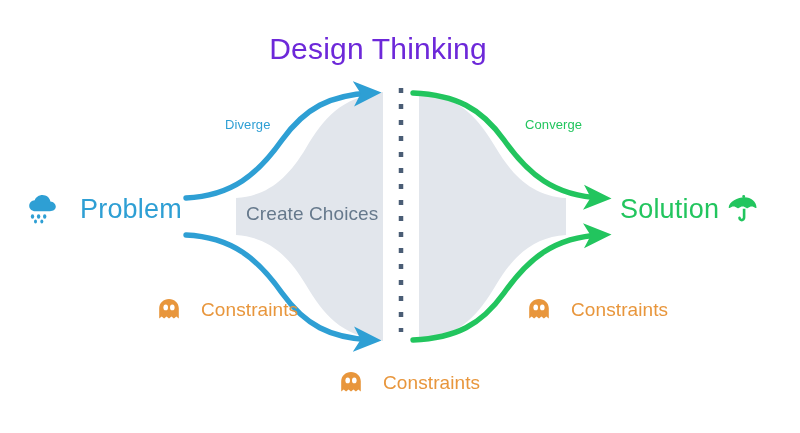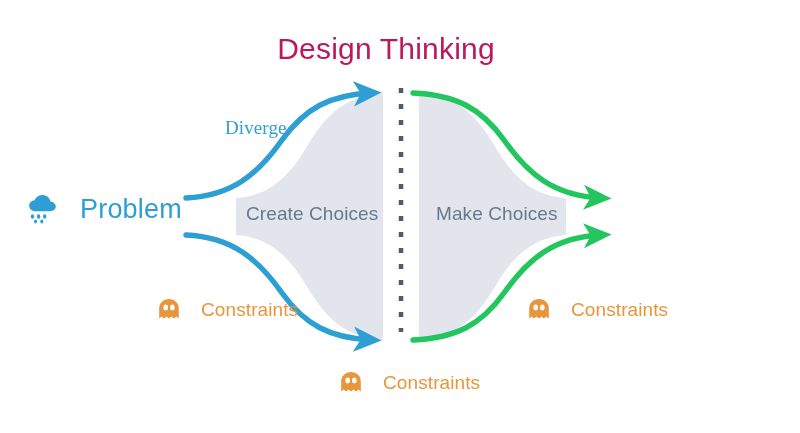--- a/index.html
+++ b/index.html
@@ -26,26 +26,26 @@
     height: 433px;
     display: block;
   }
   .txt {
     position: absolute;
     white-space: nowrap;
     line-height: 1;
     user-select: none;
   }
   #page-title {
-    left: 8px;
+    left: 0;
     top: 34px;
     width: 756px;
     text-align: center;
     font-size: 30px;
-    color: #be185d;
+    color: #6d28d9;
     letter-spacing: 0.2px;
   }
   .endpoint-label {
     font-size: 27px;
     letter-spacing: 0.2px;
   }
   #problem-label { color: #2e9fd4; }
   #solution-label { color: #22c55e; }
 
   #problem-group {
@@ -65,23 +65,22 @@
 
   .phase-label {
     font-size: 19px;
     color: #66798c;
     letter-spacing: 0.1px;
   }
   #create-choices-label { left: 246px; top: 204px; }
   #make-choices-label  { left: 436px; top: 204px; }
 
   .flow-label {
-    font-size: 19px;
+    font-size: 13px;
     letter-spacing: 0.1px;
-    font-family: Liberation Serif, serif;
   }
   #diverge-label { left: 225px; top: 118px; color: #2e9fd4; }
   #converge-label { left: 525px; top: 118px; color: #22c55e; }
 
   .constraints-group {
     display: flex;
     align-items: center;
     gap: 21px;
   }
   .constraints-text {
@@ -157,25 +156,41 @@
                3.1 0.2 5.4 2.5 5.4 5.1 0 2.8-2.6 4.7-5.9 4.7 Z"></path>
       <ellipse fill="#2e9fd4" cx="6.5" cy="22.5" rx="1.7" ry="2.2"></ellipse>
       <ellipse fill="#2e9fd4" cx="12.6" cy="22.5" rx="1.7" ry="2.2"></ellipse>
       <ellipse fill="#2e9fd4" cx="18.7" cy="22.5" rx="1.7" ry="2.2"></ellipse>
       <ellipse fill="#2e9fd4" cx="9.5" cy="27.5" rx="1.5" ry="2.0"></ellipse>
       <ellipse fill="#2e9fd4" cx="15.8" cy="27.5" rx="1.5" ry="2.0"></ellipse>
     </svg>
     <span class="endpoint-label" id="problem-label">Problem</span>
   </div>
 
+  <div class="txt" id="solution-group">
+    <span class="endpoint-label" id="solution-label">Solution</span>
+    <svg class="icon" width="30" height="30" viewBox="0 0 30 30">
+      <path fill="#22c55e" d="M15 3.2c6.6 0 12 4.6 12 10.3 0 0.5-0.5 0.8-0.9 0.5
+               -1.3-1-2.6-1.6-3.9-1.6s-2.6 0.6-3.9 1.6c-0.4 0.3-0.9 0.3-1.3 0
+               -1.3-1-2.6-1.6-3.9-1.6s-2.6 0.6-3.9 1.6c-0.4 0.3-0.9 0.3-1.3 0
+               -1.3-1-2.6-1.6-3.9-1.6S1.4 13 0.1 14c-0.4 0.3-0.9 0-0.9-0.5
+               C-0.8 7.8 8.4 3.2 15 3.2 Z" transform="translate(1.5,0)"></path>
+      <path fill="#22c55e" d="M15.9 14.8 L15.9 23.6
+               c0 2.2-1.6 3.8-3.6 3.8-2.0 0-3.6-1.6-3.6-3.6
+               0-0.7 0.6-1.3 1.3-1.3 0.7 0 1.3 0.6 1.3 1.3
+               0 0.6 0.5 1.0 1.0 1.0 0.6 0 1.0-0.5 1.0-1.2
+               L13.3 14.8 Z" transform="translate(1.5,0)"></path>
+      <rect fill="#22c55e" x="14.3" y="1.0" width="2.8" height="3.0" rx="1.3"></rect>
+    </svg>
+  </div>
 
   <div class="txt phase-label" id="create-choices-label">Create Choices</div>
-  <div class="txt phase-label" id="make-choices-label">Make Choices</div>
 
   <div class="txt flow-label" id="diverge-label">Diverge</div>
+  <div class="txt flow-label" id="converge-label">Converge</div>
 
   <div class="txt constraints-group" id="constraints-left">
     <svg class="icon" width="22" height="22" viewBox="0 0 22 22">
       <path fill="#e8963c" d="M1.2 20.6 L1.2 10.3 C1.2 5.0 5.6 1.0 11 1.0
                c5.4 0 9.8 4.0 9.8 9.3 l0 10.3
                -2.45-2.1 -2.45 2.1 -2.45-2.1 -2.45 2.1
                -2.45-2.1 -2.45 2.1 -2.45-2.1 Z"></path>
       <ellipse fill="#ffffff" cx="7.7" cy="9.4" rx="2.3" ry="2.9"></ellipse>
       <ellipse fill="#ffffff" cx="14.3" cy="9.4" rx="2.3" ry="2.9"></ellipse>
     </svg>

